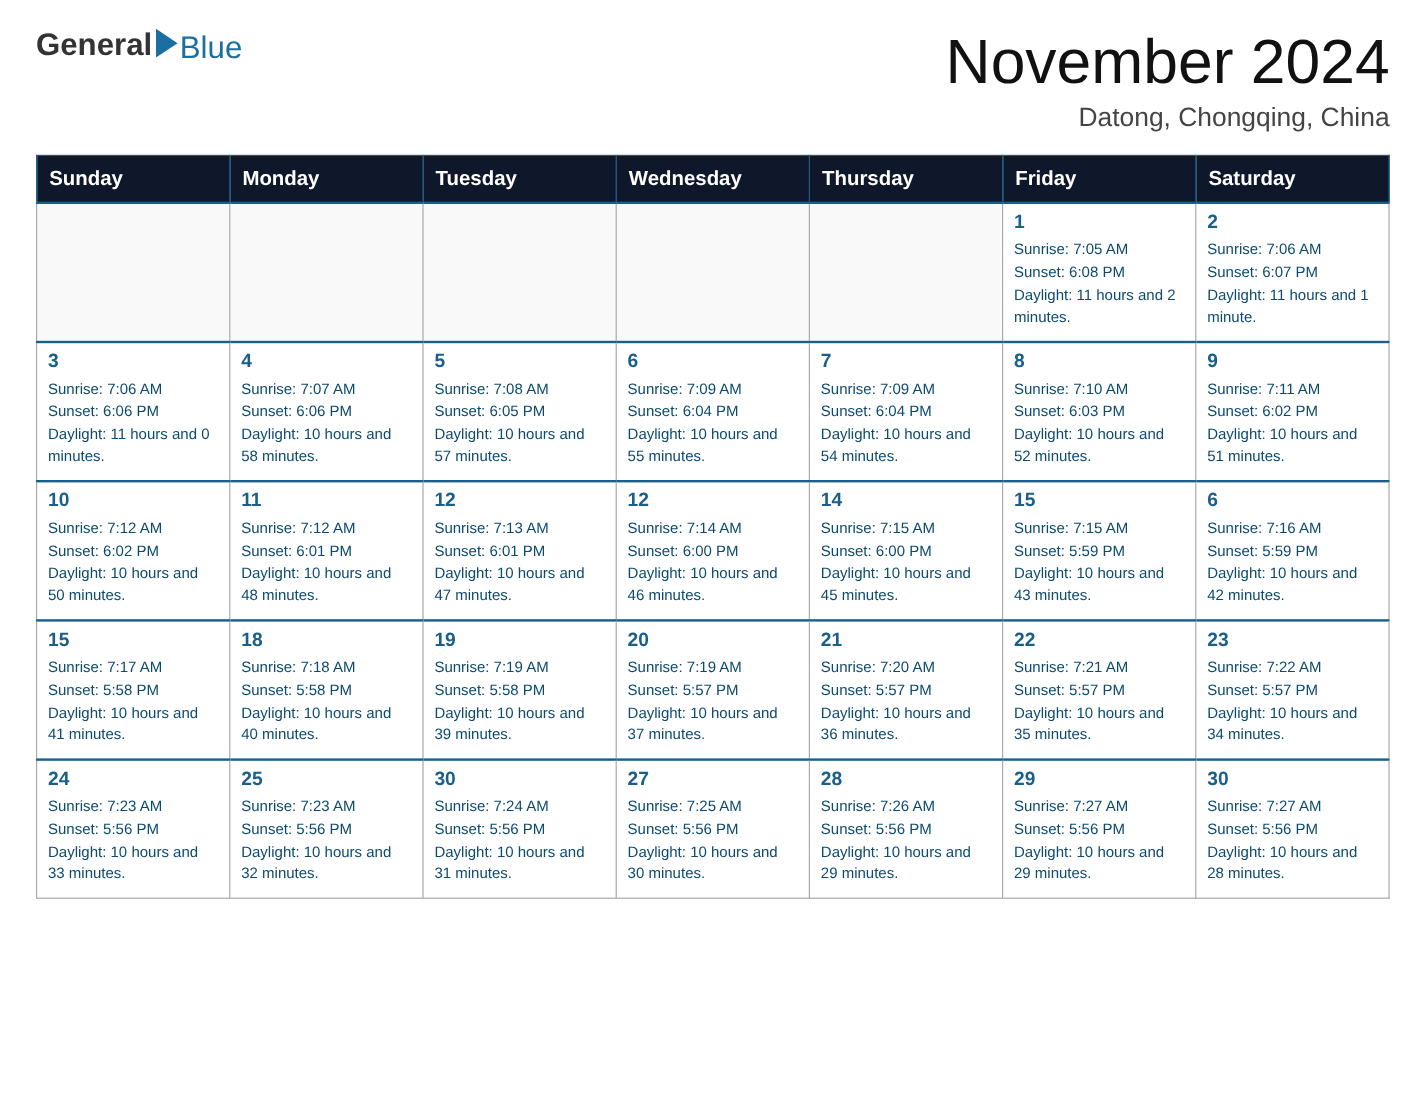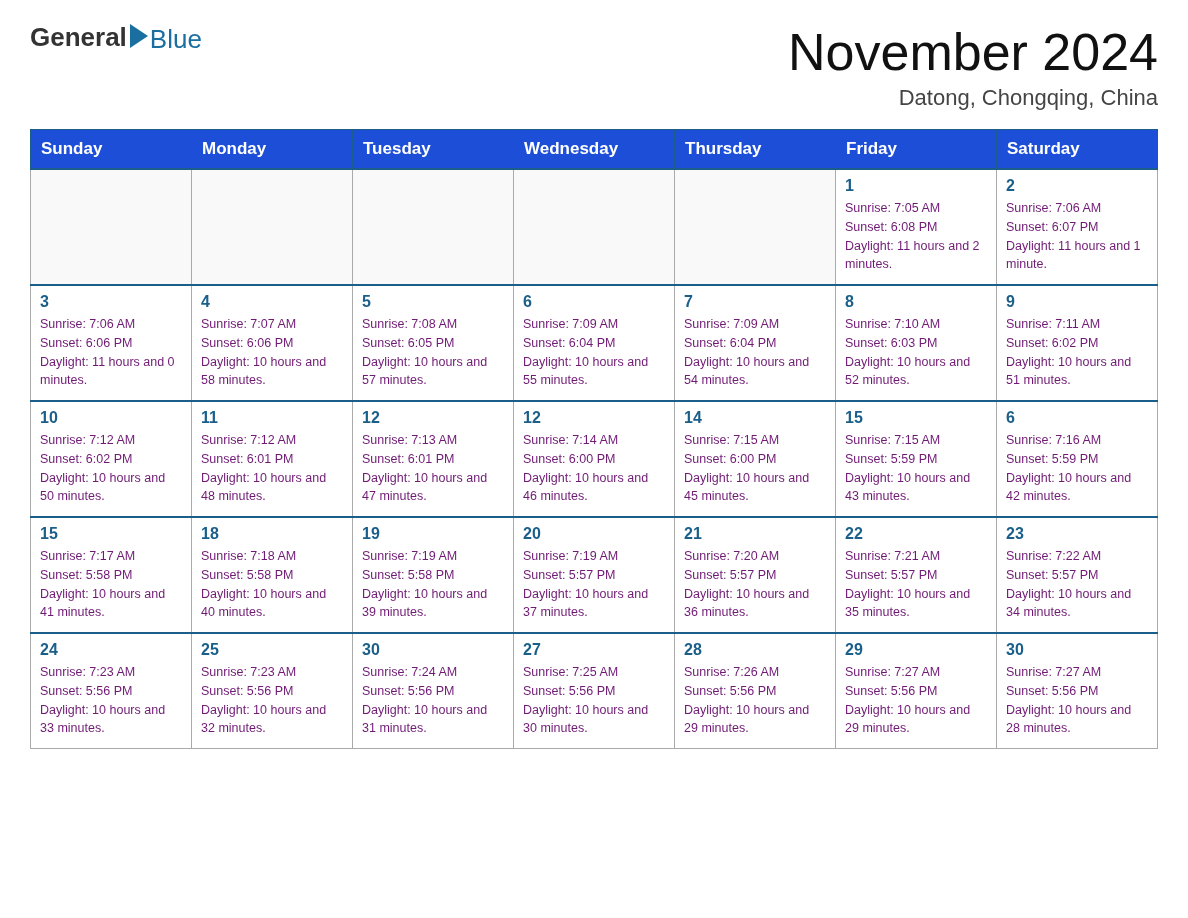--- a/index.html
+++ b/index.html
@@ -63,21 +63,21 @@
       font-size: 22px;
       color: #444;
       margin-top: 4px;
     }
     .calendar {
       width: 100%;
       border-collapse: collapse;
       border: 1px solid #888;
     }
     .calendar th {
-      background: #1d4ed8;
+      background: #0f172a;
       color: #fff;
       font-size: 17px;
       font-weight: bold;
       padding: 9px 10px;
       text-align: left;
       border: 1px solid #1a5f8a;
     }
     .calendar td {
       width: 14.28%;
       vertical-align: top;
@@ -93,21 +93,21 @@
     }
     .day-number {
       font-size: 16px;
       font-weight: bold;
       color: #1a5f8a;
       margin-bottom: 4px;
       display: block;
     }
     .day-info {
       font-size: 12.5px;
-      color: #701a75;
+      color: #0c4a6e;
       line-height: 1.5;
     }
     .week-row td {
       border-top: 2px solid #1a5f8a;
     }
   </style>
 </head>
 <body>
 
 <div class="page">

